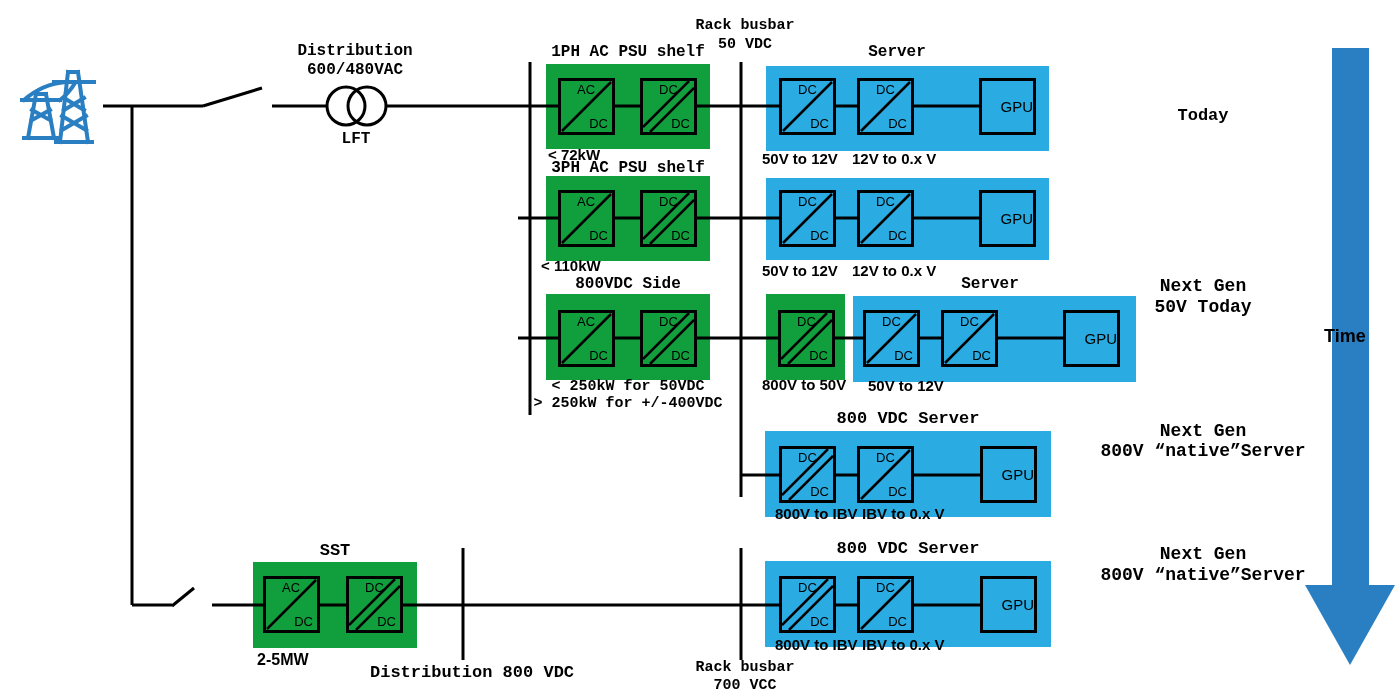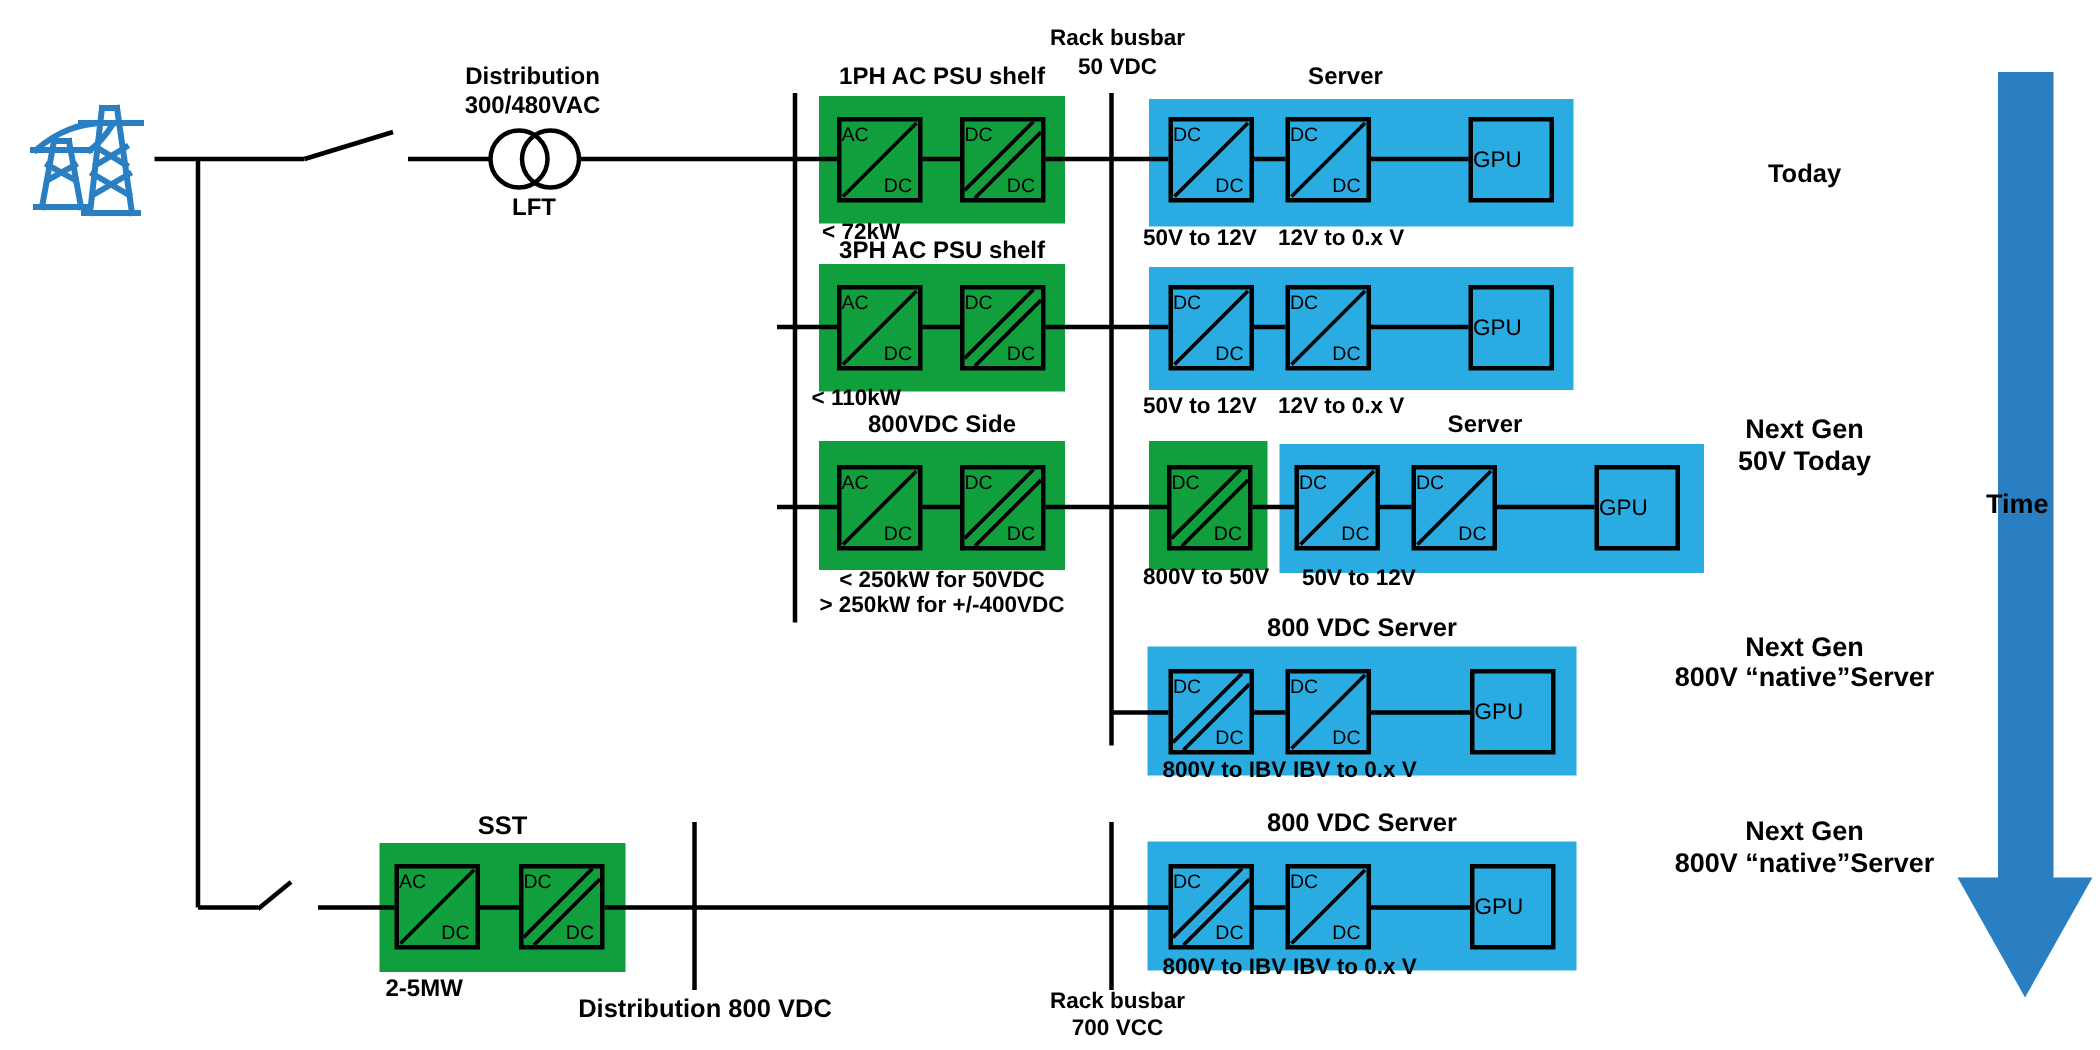--- a/index.html
+++ b/index.html
@@ -6,26 +6,26 @@
   .stage{position:relative;width:1400px;height:700px;background:#fff;overflow:hidden;
          font-family:"Liberation Sans",sans-serif;color:#000;}
   .wires{position:absolute;left:0;top:0;z-index:2;}
   .wires path{stroke:var(--wire);stroke-width:3;fill:none;}
   .wires circle{stroke:var(--wire);stroke-width:3;fill:none;}
   .gbox{position:absolute;background:var(--green);z-index:1;}
   .bbox{position:absolute;background:var(--blue);z-index:1;}
   .conv{position:absolute;width:57px;height:57px;border:3px solid #000;box-sizing:border-box;z-index:3;}
   .conv svg{position:absolute;left:0;top:0;width:100%;height:100%;}
   .conv svg line{stroke:#000;stroke-width:2.5;}
-  .conv .tl{position:absolute;top:1px;left:0;font-size:13px;}
+  .conv .tl{position:absolute;top:1px;left:16px;font-size:13px;}
   .conv .br{position:absolute;bottom:1px;right:4px;font-size:13px;}
   .gpu{position:absolute;width:57px;height:57px;border:3px solid #000;box-sizing:border-box;z-index:3;
-       display:flex;align-items:center;justify-content:flex-start;font-size:15px;}
+       display:flex;align-items:center;justify-content:flex-end;font-size:15px;}
   .lbl{position:absolute;font-weight:bold;white-space:nowrap;z-index:4;font-size:15px;}
-  .ctr{text-align:center;}
+  .ctr{text-align:center;font-family:Liberation Mono, monospace;}
   .towers{position:absolute;left:18px;top:58px;z-index:2;}
   .towers path{stroke:var(--arrow);stroke-width:4;fill:none;stroke-linecap:square;}
   .tarrow{position:absolute;left:1300px;top:45px;z-index:1;}
 </style>
 </head>
 <body>
 
 <div class="stage">
 
   <div class="gbox" style="left:546px;top:64px;width:164px;height:85px"></div>
@@ -286,21 +286,21 @@
         <line x1="0" y1="46" x2="46" y2="0"></line>
         <line x1="7" y1="51" x2="51" y2="7"></line>
       </svg>
     <span class="tl">DC</span>
     <span class="br">DC</span>
   </div>
 
 
   <div class="lbl ctr" style="left:285px;top:42px;width:140px;font-size:16px;line-height:19px">
     <div>Distribution</div>
-    <div>300/480VAC</div>
+    <div>600/480VAC</div>
   </div>
   <div class="lbl ctr" style="left:330px;top:130px;width:52px;font-size:16px">LFT</div>
 
   <div class="lbl ctr" style="left:546px;top:43px;width:164px;font-size:16px">1PH AC PSU shelf</div>
   <div class="lbl" style="left:548px;top:146px">&lt; 72kW</div>
 
   <div class="lbl ctr" style="left:546px;top:159px;width:164px;font-size:16px">3PH AC PSU shelf</div>
   <div class="lbl" style="left:541px;top:257px">&lt; 110kW</div>
 
   <div class="lbl ctr" style="left:546px;top:275px;width:164px;font-size:16px">800VDC Side</div>

